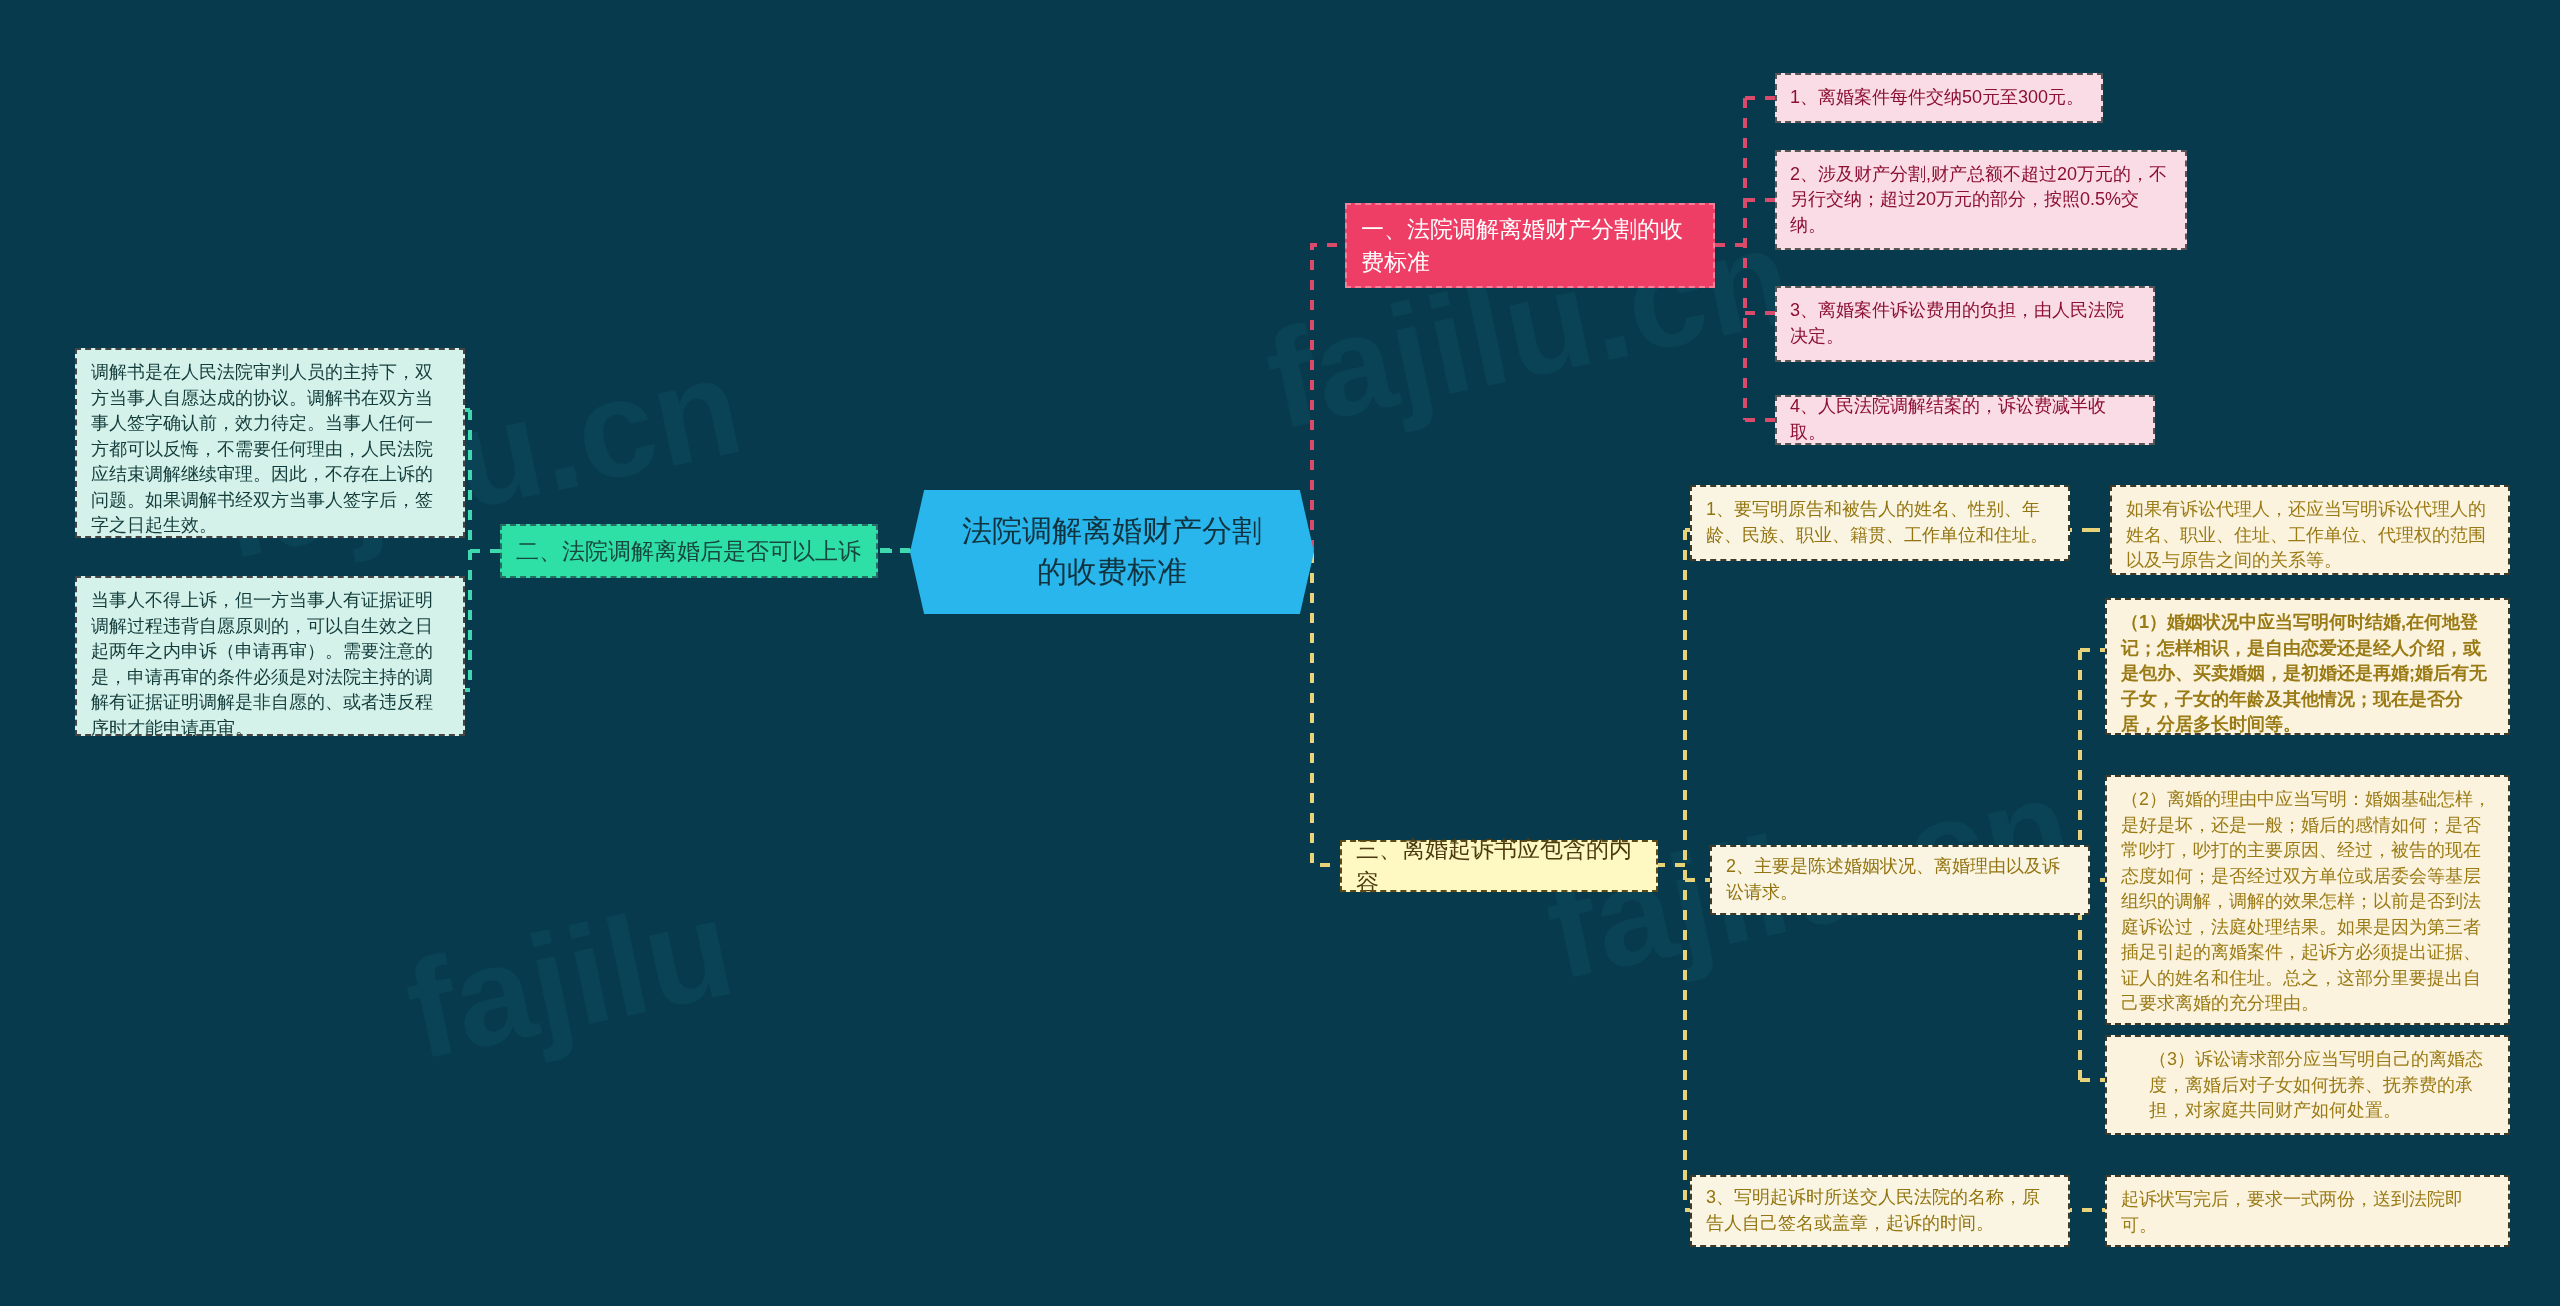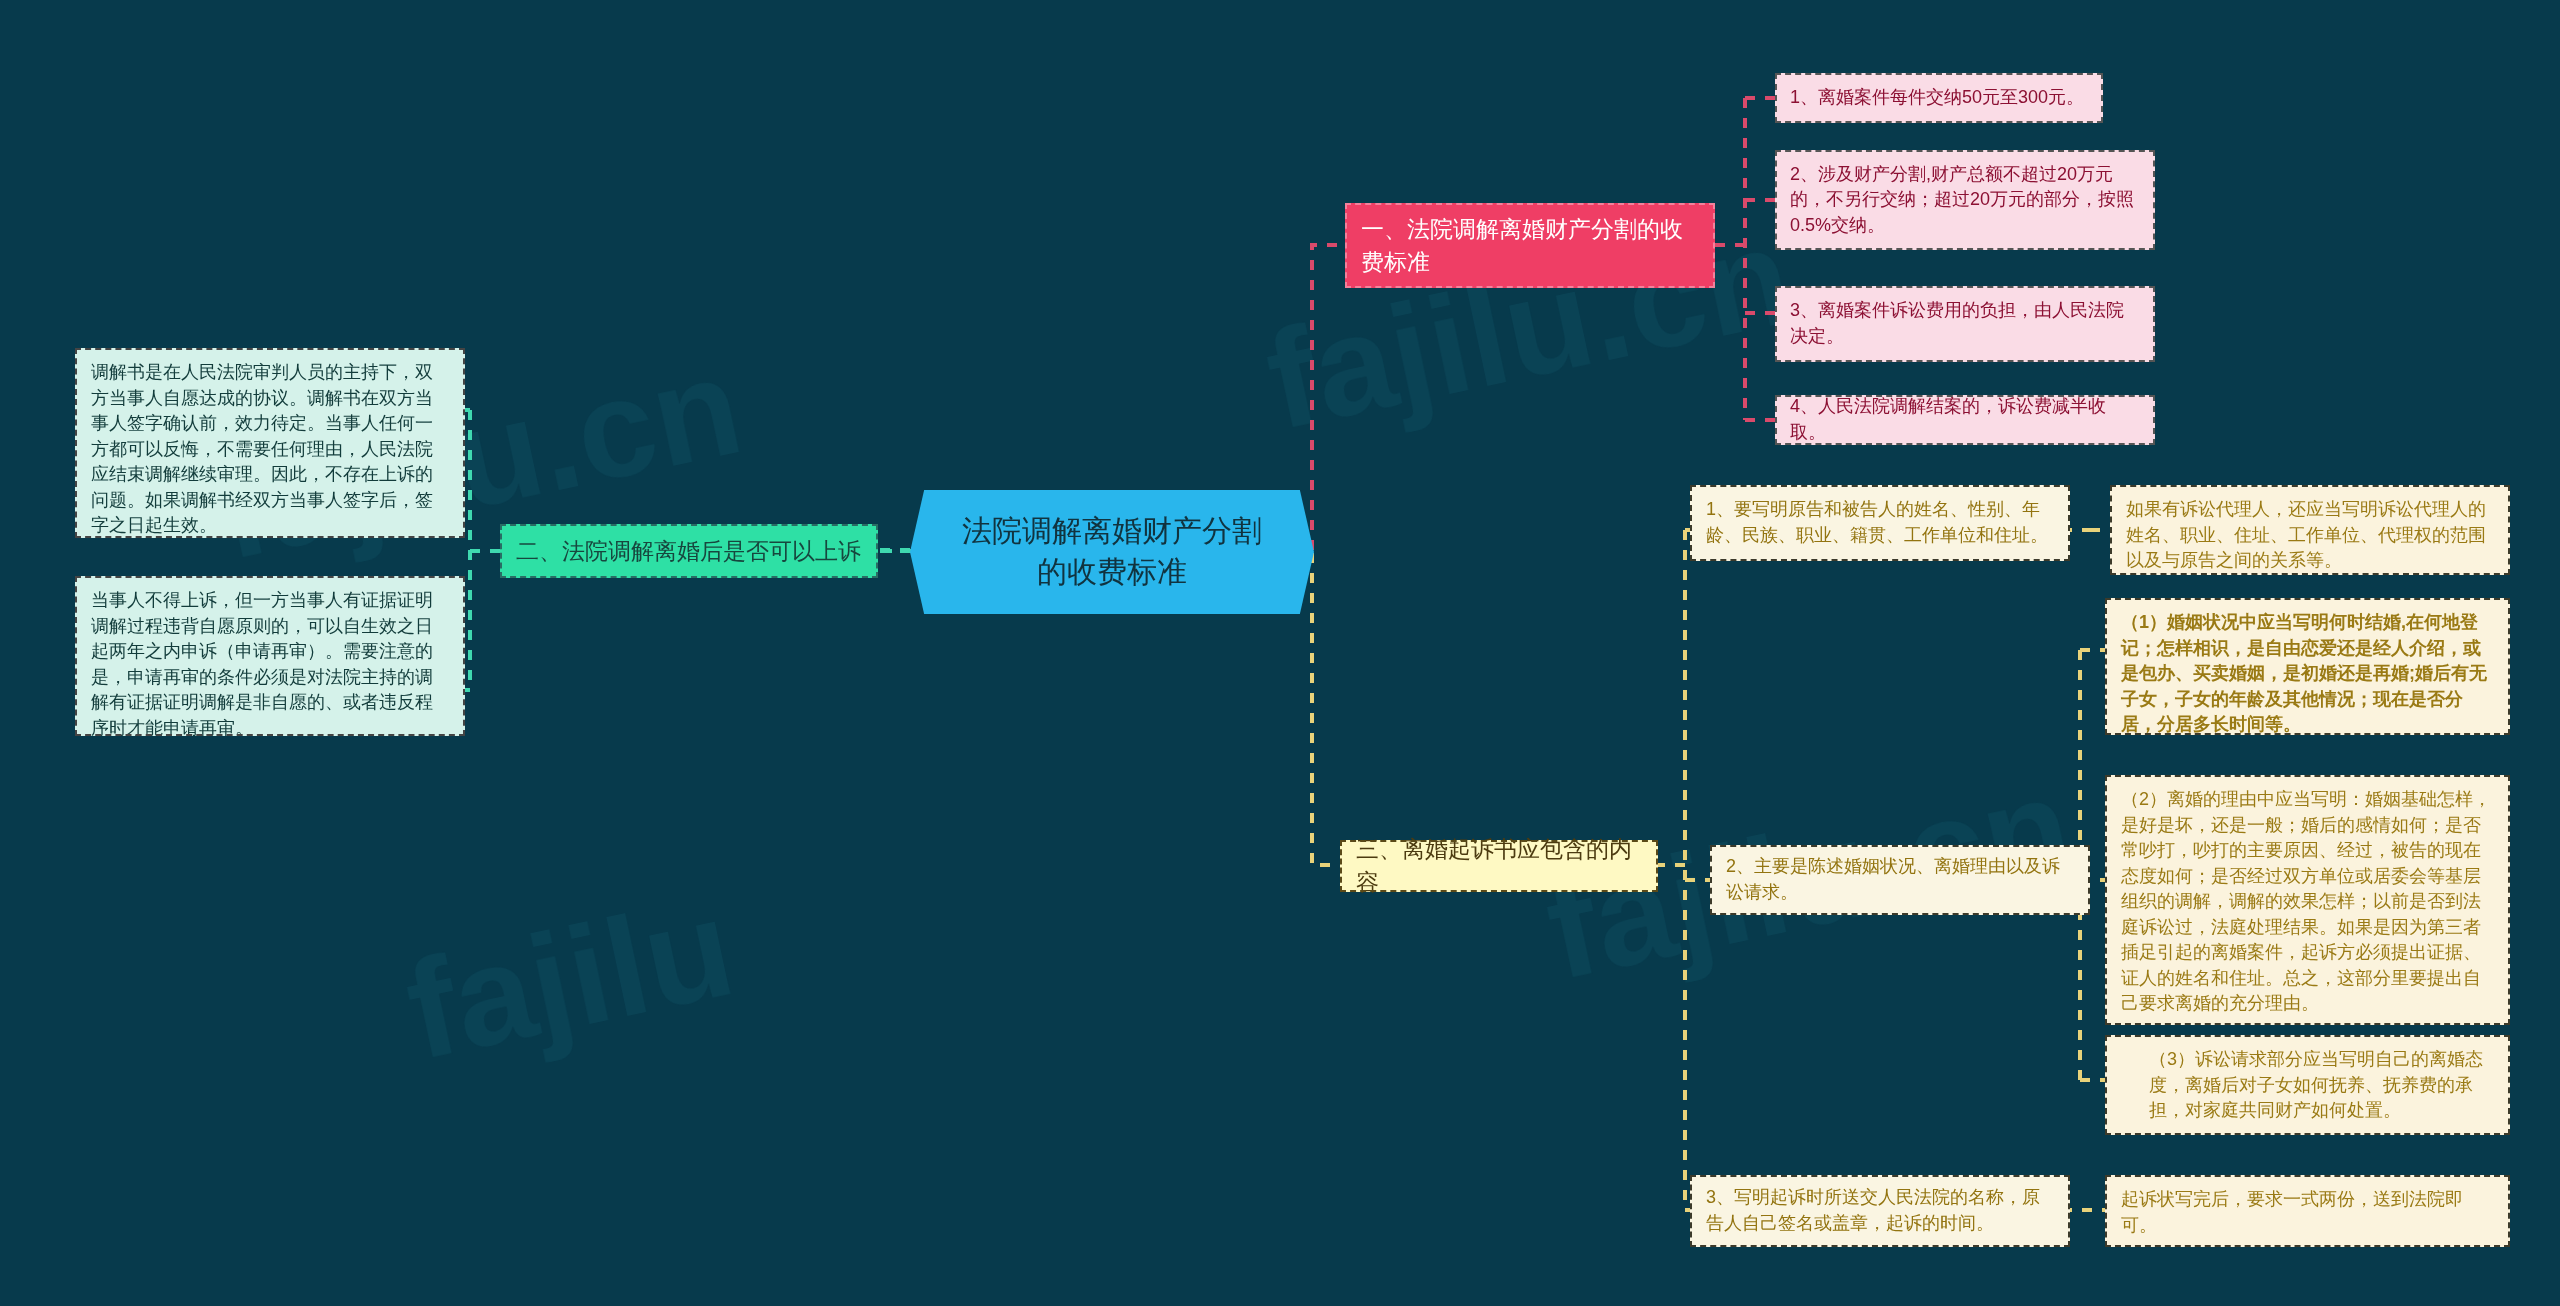--- a/index.html
+++ b/index.html
@@ -190,21 +190,21 @@
   </div>
 
   <div class="node b1-main" style="left:1345px; top:203px; width:370px; height:85px;">
     <span>一、法院调解离婚财产分割的收费标准</span>
   </div>
 
   <div class="node b1-leaf" style="left:1775px; top:73px; width:328px; height:50px;">
     <span>1、离婚案件每件交纳50元至300元。</span>
   </div>
 
-  <div class="node b1-leaf" style="left:1775px; top:150px; width:380px; height:100px;">
+  <div class="node b1-leaf" style="left:1775px; top:150px; width:412px; height:100px;">
     <span>2、涉及财产分割,财产总额不超过20万元的，不另行交纳；超过20万元的部分，按照0.5%交纳。</span>
   </div>
 
   <div class="node b1-leaf" style="left:1775px; top:286px; width:380px; height:76px;">
     <span>3、离婚案件诉讼费用的负担，由人民法院决定。</span>
   </div>
 
   <div class="node b1-leaf" style="left:1775px; top:395px; width:380px; height:50px;">
     <span>4、人民法院调解结案的，诉讼费减半收取。</span>
   </div>

